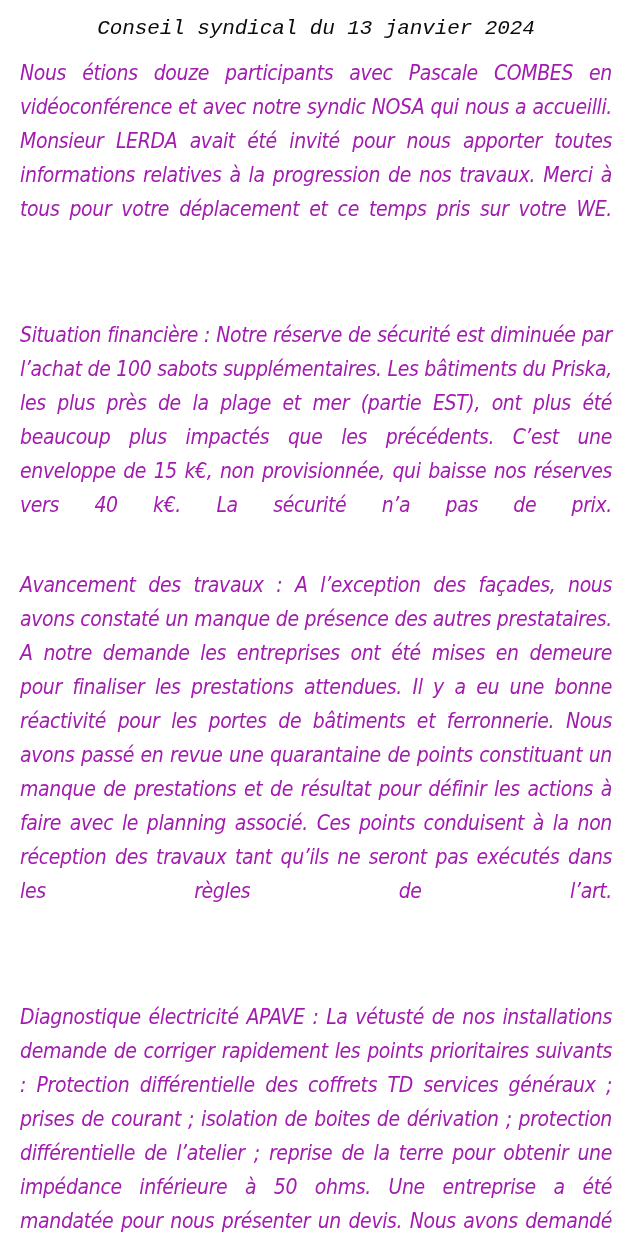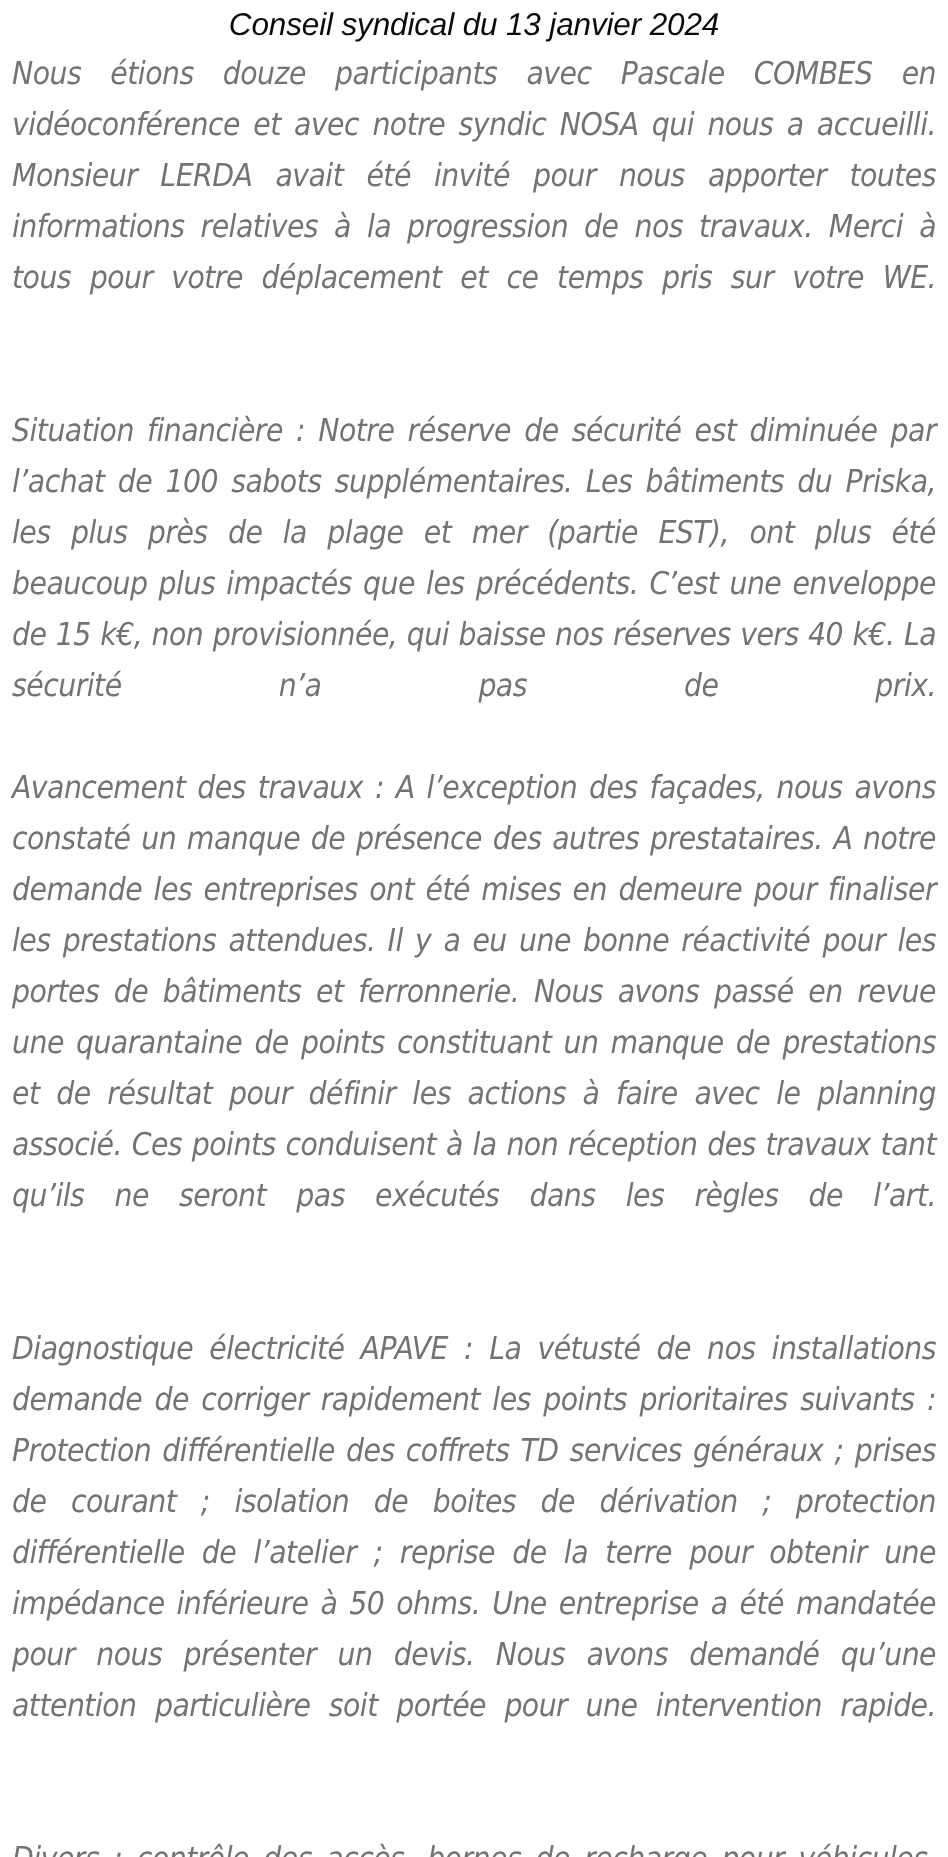--- a/index.html
+++ b/index.html
@@ -23,41 +23,41 @@
     height: 1238px;
     box-sizing: border-box;
     padding: 0 8px;
     background: #ffffff;
   }
 
   .doc-title {
     text-align: center;
     font-size: 21px;
     line-height: 30px;
-    padding-top: 2px;
+    padding-top: 14px;
     font-style: italic;
-    font-family: Liberation Sans, sans-serif;
+    font-family: Liberation Mono, monospace;
     font-stretch: condensed;
     letter-spacing: -0.1px;
     color: #0b0b0b;
     white-space: pre;
   }
 
   .block {
     text-align: justify;
     text-justify: inter-word;
     font-size: 21px;
     line-height: 34px;
     font-style: italic;
     font-family: "DejaVu Sans", "Liberation Sans", sans-serif;
     font-stretch: condensed;
     letter-spacing: -0.35px;
     word-spacing: 0.2px;
-    color: #737373;
-    margin: 0;
+    color: #a21caf;
+    margin: 12px;
   }
 
   
   .block::after {
     content: "";
     display: inline-block;
     width: 100%;
   }
 
   .spacer {

